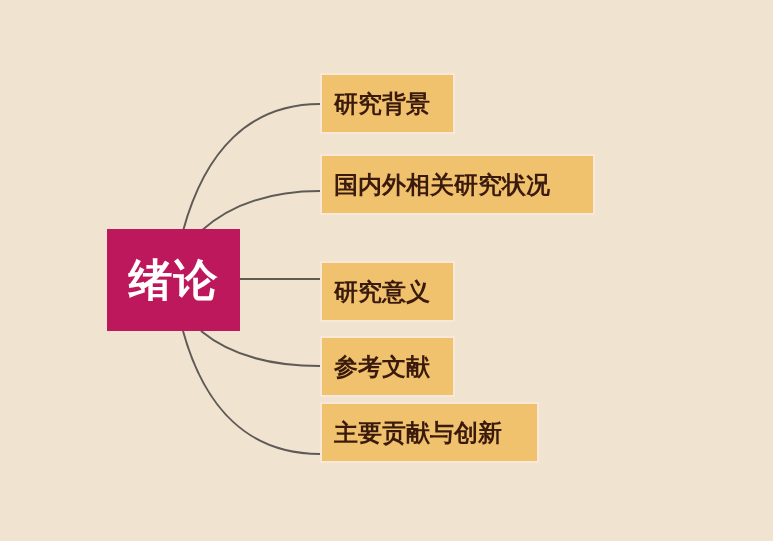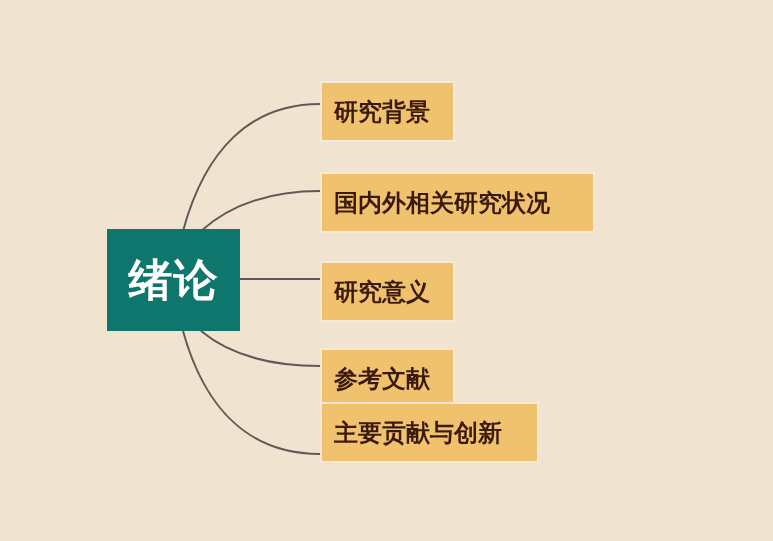--- a/index.html
+++ b/index.html
@@ -1,44 +1,44 @@
 <!DOCTYPE html>
 <html><head>
 <meta charset="utf-8">
 <style>
   html, body { margin:0; padding:0; }
   body { width:773px; height:541px; background:#f0e4d0; position:relative; overflow:hidden; font-family:"DejaVu Sans", sans-serif; }
   svg.links { position:absolute; left:0; top:0; }
-  .central { position:absolute; left:107px; top:229px; width:133px; height:102px; background:#0f766e; color:#fff; display:flex; align-items:center; justify-content:center; font-size:44px; font-weight:bold; letter-spacing:1px; }
+  .central { position:absolute; left:107px; top:229px; width:133px; height:102px; background:#be185d; color:#fff; display:flex; align-items:center; justify-content:center; font-size:44px; font-weight:bold; letter-spacing:1px; }
   .topic { position:absolute; left:320px; height:61px; background:#f1c26e; border:2px solid #f9e8d8; box-sizing:border-box; display:flex; align-items:center; padding:0 12px; color:#3a1a0c; font-size:24px; font-weight:bold; white-space:nowrap; }
 </style>
 </head>
 <body>
 
 <svg class="links" width="773" height="541">
   <g fill="none" stroke="#5e5a56" stroke-width="2">
     <path d="M183,231 C205,150 250,104 320,104"></path>
     <path d="M201,231 C230,205 270,191 320,191"></path>
     <path d="M240,279 L320,279"></path>
     <path d="M201,331 C230,355 270,366 320,366"></path>
     <path d="M183,331 C205,410 250,454 320,454"></path>
   </g>
 </svg>
 
 <div class="central">
   <span>绪论</span>
 </div>
 
-<div class="topic" style="top:81px;width:135px;">
+<div class="topic" style="top:73px;width:135px;">
   <span>研究背景</span>
 </div>
-<div class="topic" style="top:172px;width:275px;">
+<div class="topic" style="top:154px;width:275px;">
   <span>国内外相关研究状况</span>
 </div>
 <div class="topic" style="top:261px;width:135px;">
   <span>研究意义</span>
 </div>
-<div class="topic" style="top:348px;width:135px;font-family:Liberation Mono, monospace;">
+<div class="topic" style="top:336px;width:135px;font-family:Liberation Mono, monospace;">
   <span>参考文献</span>
 </div>
 <div class="topic" style="top:402px;width:219px;">
   <span>主要贡献与创新</span>
 </div>
 
 </body></html>

